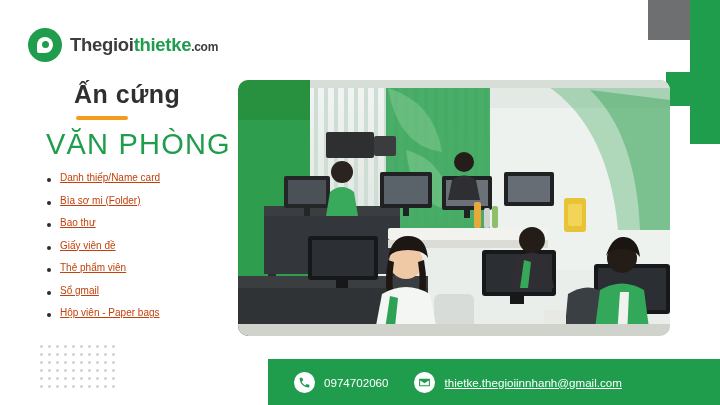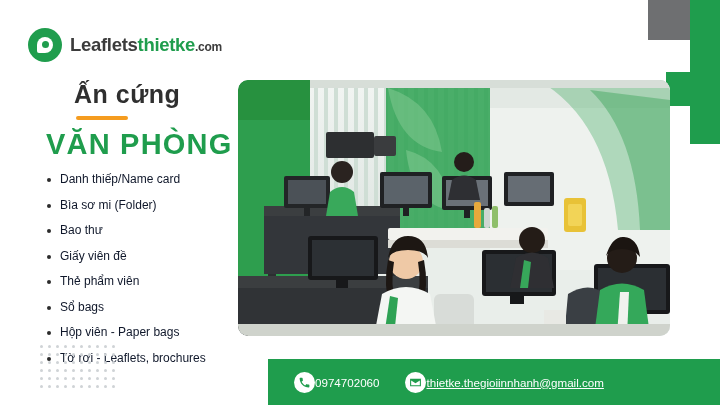--- a/index.html
+++ b/index.html
@@ -126,42 +126,43 @@
     width: 52px;
     height: 4px;
     background: #f59c1f;
     border-radius: 2px;
   }
   .title-2 {
     position: absolute;
     top: 128px;
     left: 46px;
     font-size: 29px;
-    font-weight: bold;
+    font-weight: normal;
     color: #1f9d4d;
     letter-spacing: 1.2px;
   }
 
   
   .bullets {
     position: absolute;
     top: 172px;
     left: 46px;
     width: 190px;
     margin: 0;
     padding: 0;
     list-style: none;
   }
   .bullets li {
     position: relative;
     padding-left: 14px;
     margin-bottom: 11.5px;
-    font-size: 12px;
-    color: #0f172a;
+    font-size: 10px;
+    color: #c2410c;
     white-space: nowrap;
+    text-decoration: underline;
   }
   .bullets li::before {
     content: "";
     position: absolute;
     left: 1px;
     top: 6px;
     width: 4px;
     height: 4px;
     border-radius: 50%;
     background: #2b2b2b;
@@ -208,20 +209,21 @@
     background: #1f9d4d;
     display: flex;
     align-items: center;
     padding-left: 26px;
     box-sizing: border-box;
     gap: 26px;
   }
   .footer-item {
     display: flex;
     align-items: center;
+    gap: 9px;
   }
   .f-icon {
     width: 21px;
     height: 21px;
     border-radius: 50%;
     background: #ffffff;
     display: flex;
     align-items: center;
     justify-content: center;
     flex: none;
@@ -241,36 +243,35 @@
 
 <div class="slide">
 
   <div class="corner-gray"></div>
   <div class="corner-green-top"></div>
   <div class="corner-green-mid"></div>
   <div class="corner-green-fill"></div>
 
   <div class="logo">
     <div class="logo-mark"></div>
-    <div class="logo-text"><span>Leaflets</span><span class="green">thietke</span><span class="dotcom">.com</span></div>
+    <div class="logo-text"><span>Thegioi</span><span class="green">thietke</span><span class="dotcom">.com</span></div>
   </div>
 
   <div class="title-1">Ấn cứng</div>
   <div class="title-underline"></div>
   <div class="title-2">VĂN PHÒNG</div>
 
   <ul class="bullets">
     <li>Danh thiếp/Name card</li>
     <li>Bìa sơ mi (Folder)</li>
     <li>Bao thư</li>
     <li>Giấy viên đề</li>
     <li>Thẻ phẩm viên</li>
-    <li>Sổ bags</li>
+    <li>Sổ gmail</li>
     <li>Hộp viên - Paper bags</li>
-    <li>Tờ rơi - Leaflets, brochures</li>
   </ul>
 
   <div class="dot-grid" id="dotgrid">
       <span style="left: 0px; top: 0px;"></span>
       <span style="left: 8px; top: 0px;"></span>
       <span style="left: 16px; top: 0px;"></span>
       <span style="left: 24px; top: 0px;"></span>
       <span style="left: 32px; top: 0px;"></span>
       <span style="left: 40px; top: 0px;"></span>
       <span style="left: 48px; top: 0px;"></span>

